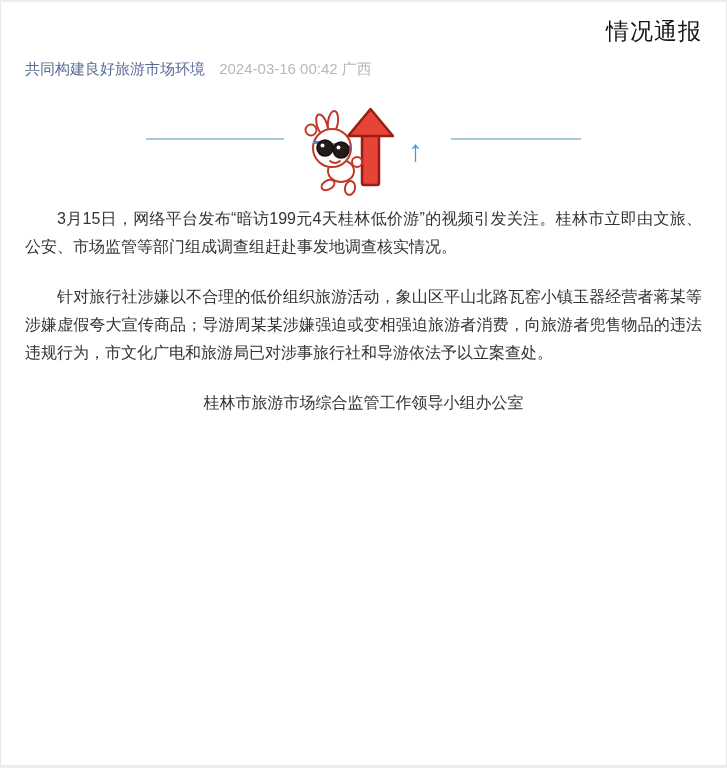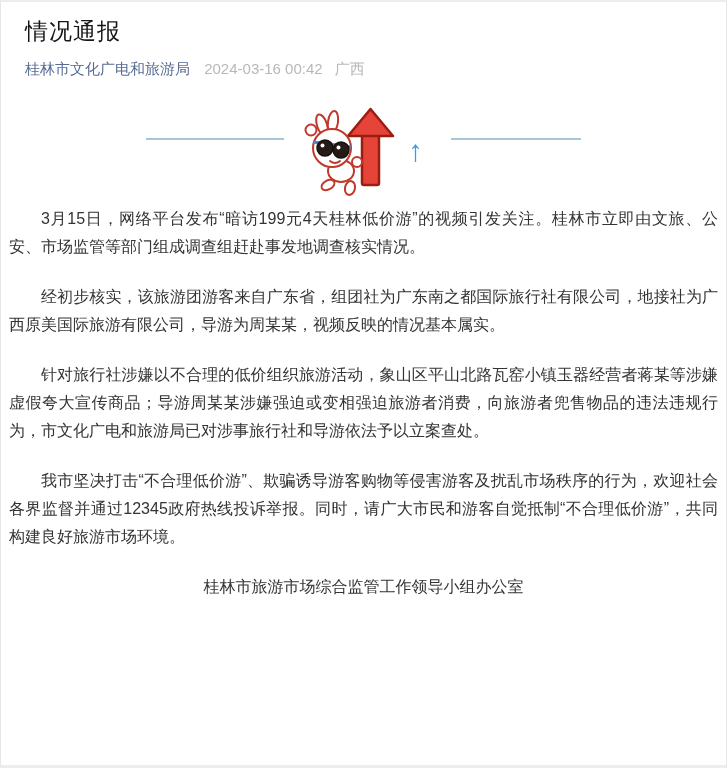--- a/index.html
+++ b/index.html
@@ -19,59 +19,59 @@
   .page{
     width:727px;height:768px;
     background:#ffffff;
     border:1px solid #e7e7e9;
     border-top:2px solid #ededef;
     border-bottom:3px solid #ededef;
     overflow:hidden;
   }
   .header{padding:14px 24px 0;}
   .title{
-    font-size:23px;font-weight:400;color:#161616;letter-spacing:1px;line-height:30px;
+    font-size:23px;font-weight:400;color:#161616;letter-spacing:1px;line-height:30px;text-align:right;
   }
   .byline{margin-top:13px;font-size:15px;line-height:20px;}
   .byline .author{color:var(--c-author);cursor:pointer;}
   .byline .meta{color:var(--c-meta);margin-left:10px;}
-  .byline .region{color:var(--c-meta);margin-left:8px;}
+  .byline .region{color:var(--c-meta);}
   .banner{
     margin-top:24px;height:96px;
     display:flex;align-items:center;justify-content:center;
   }
   .banner .rule{height:2px;background:var(--c-banner-line);}
   .banner .rule.left{width:138px;margin-right:16px;}
   .banner .rule.right{width:130px;margin-left:22px;align-self:center;}
   .banner .rules-offset{transform:translateY(-12px);}
   .banner .mascot{width:100px;height:92px;flex:0 0 auto;}
   .banner .thin-arrow{
     color:#3f9be0;font-size:30px;line-height:30px;margin:0 6px 0 8px;font-weight:400;
   }
   .banner .slogan{
     color:var(--c-banner-text);font-size:27px;font-weight:700;letter-spacing:2px;
     white-space:nowrap;
   }
-  .article{padding:6px 8px 0;}
+  .article{padding:6px 24px 0;}
   .article p{
     font-size:16px;line-height:28px;color:var(--c-body);
     text-indent:2em;text-align:justify;margin:0 0 22px;
   }
   .footer{text-align:center;color:var(--c-body);font-size:16px;line-height:28px;}
   .footer .signature{margin-top:15px;}
 </style>
 </head>
 <body>
 
 <div class="page">
 
   <div class="header">
     <h1 class="title">情况通报</h1>
     <div class="byline">
-      <span class="author">桂林市文化广电和旅游局</span>
+      <span class="author">共同构建良好旅游市场环境</span>
       <span class="meta">2024-03-16 00:42</span>
       <span class="region">广西</span>
     </div>
   </div>
 
   <div class="banner">
     <span class="rule left rules-offset"></span>
 
     <svg class="mascot" viewBox="0 0 100 92" xmlns="http://www.w3.org/2000/svg" aria-hidden="true">
 
@@ -107,23 +107,21 @@
       <path d="M30 56 q5 4 10 0" fill="none" stroke="#c0392b" stroke-width="2" stroke-linecap="round"></path>
     </svg>
 
     <span class="thin-arrow">↑</span>
 
     <span class="rule right rules-offset"></span>
   </div>
 
   <div class="article">
     <p>3月15日，网络平台发布“暗访199元4天桂林低价游”的视频引发关注。桂林市立即由文旅、公安、市场监管等部门组成调查组赶赴事发地调查核实情况。</p>
-    <p>经初步核实，该旅游团游客来自广东省，组团社为广东南之都国际旅行社有限公司，地接社为广西原美国际旅游有限公司，导游为周某某，视频反映的情况基本属实。</p>
     <p>针对旅行社涉嫌以不合理的低价组织旅游活动，象山区平山北路瓦窑小镇玉器经营者蒋某等涉嫌虚假夸大宣传商品；导游周某某涉嫌强迫或变相强迫旅游者消费，向旅游者兜售物品的违法违规行为，市文化广电和旅游局已对涉事旅行社和导游依法予以立案查处。</p>
-    <p>我市坚决打击“不合理低价游”、欺骗诱导游客购物等侵害游客及扰乱市场秩序的行为，欢迎社会各界监督并通过12345政府热线投诉举报。同时，请广大市民和游客自觉抵制“不合理低价游”，共同构建良好旅游市场环境。</p>
   </div>
 
   <div class="footer">
     <div class="signature">桂林市旅游市场综合监管工作领导小组办公室</div>
 
   </div>
 
 </div>
 
 </body></html>

